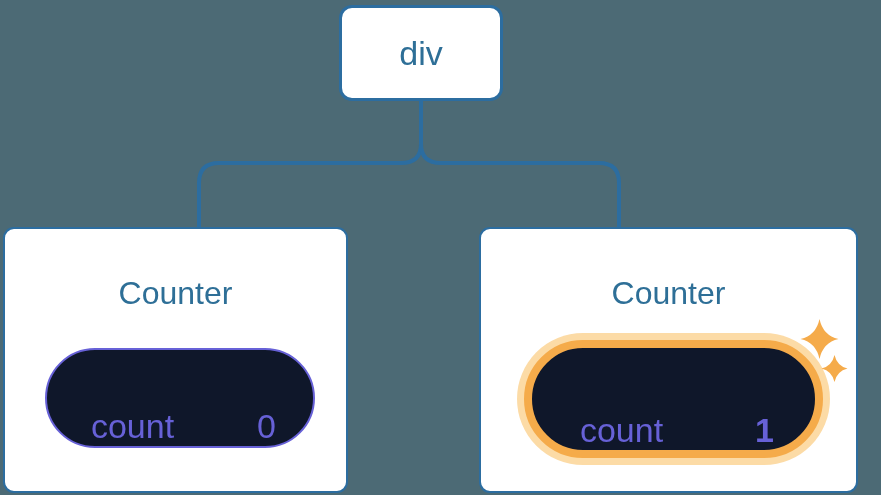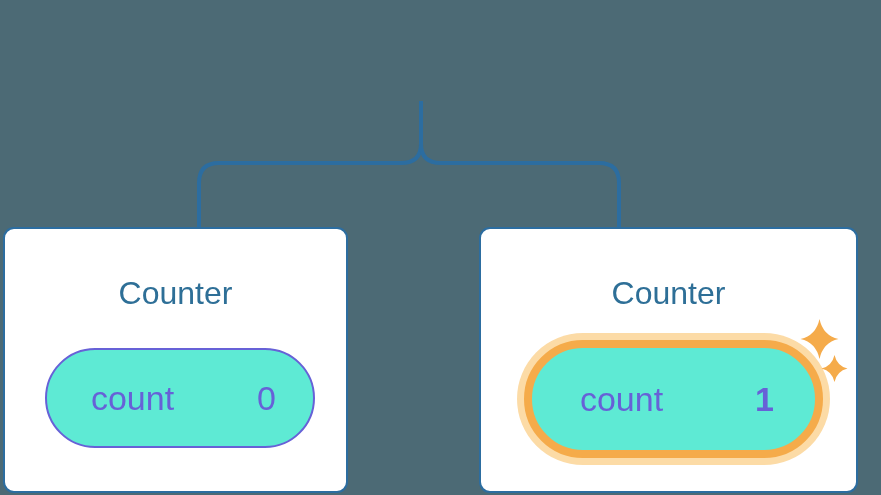--- a/index.html
+++ b/index.html
@@ -47,22 +47,22 @@
 
   .card-title{
     position:absolute;left:0;right:0;top:42px;
     text-align:center;
     color:var(--blue-text);
     font-size:32px;line-height:44px;
   }
 
   .pill{
     position:absolute;
-    display:flex;align-items:center;
-    background:#5eead4;
+    display:flex;align-items:flex-end;
+    background:#0f172a;
     border-radius:999px;
     box-sizing:border-box;
     overflow:hidden;
   }
   .pill-plain{
     left:40px;top:119px;width:270px;height:100px;
     border:2px solid var(--purple);
   }
   .pill-highlight{
     left:43px;top:111px;width:299px;height:118px;
@@ -95,20 +95,23 @@
 <body>
 
 <div class="stage">
 
   <svg class="connectors" viewBox="0 0 881 495" xmlns="http://www.w3.org/2000/svg">
     <path d="M421 101 L421 144"></path>
     <path d="M421 144 Q421 163 401 163 L219 163 Q199 163 199 183 L199 228"></path>
     <path d="M421 144 Q421 163 441 163 L599 163 Q619 163 619 183 L619 228"></path>
   </svg>
 
+  <div class="root-node">
+    <span class="label">div</span>
+  </div>
 
   <div class="card card-left">
     <div class="card-title">Counter</div>
     <div class="pill pill-plain">
       <span class="pill-key">count</span>
       <span class="pill-divider"></span>
       <span class="pill-value">0</span>
     </div>
   </div>
 

